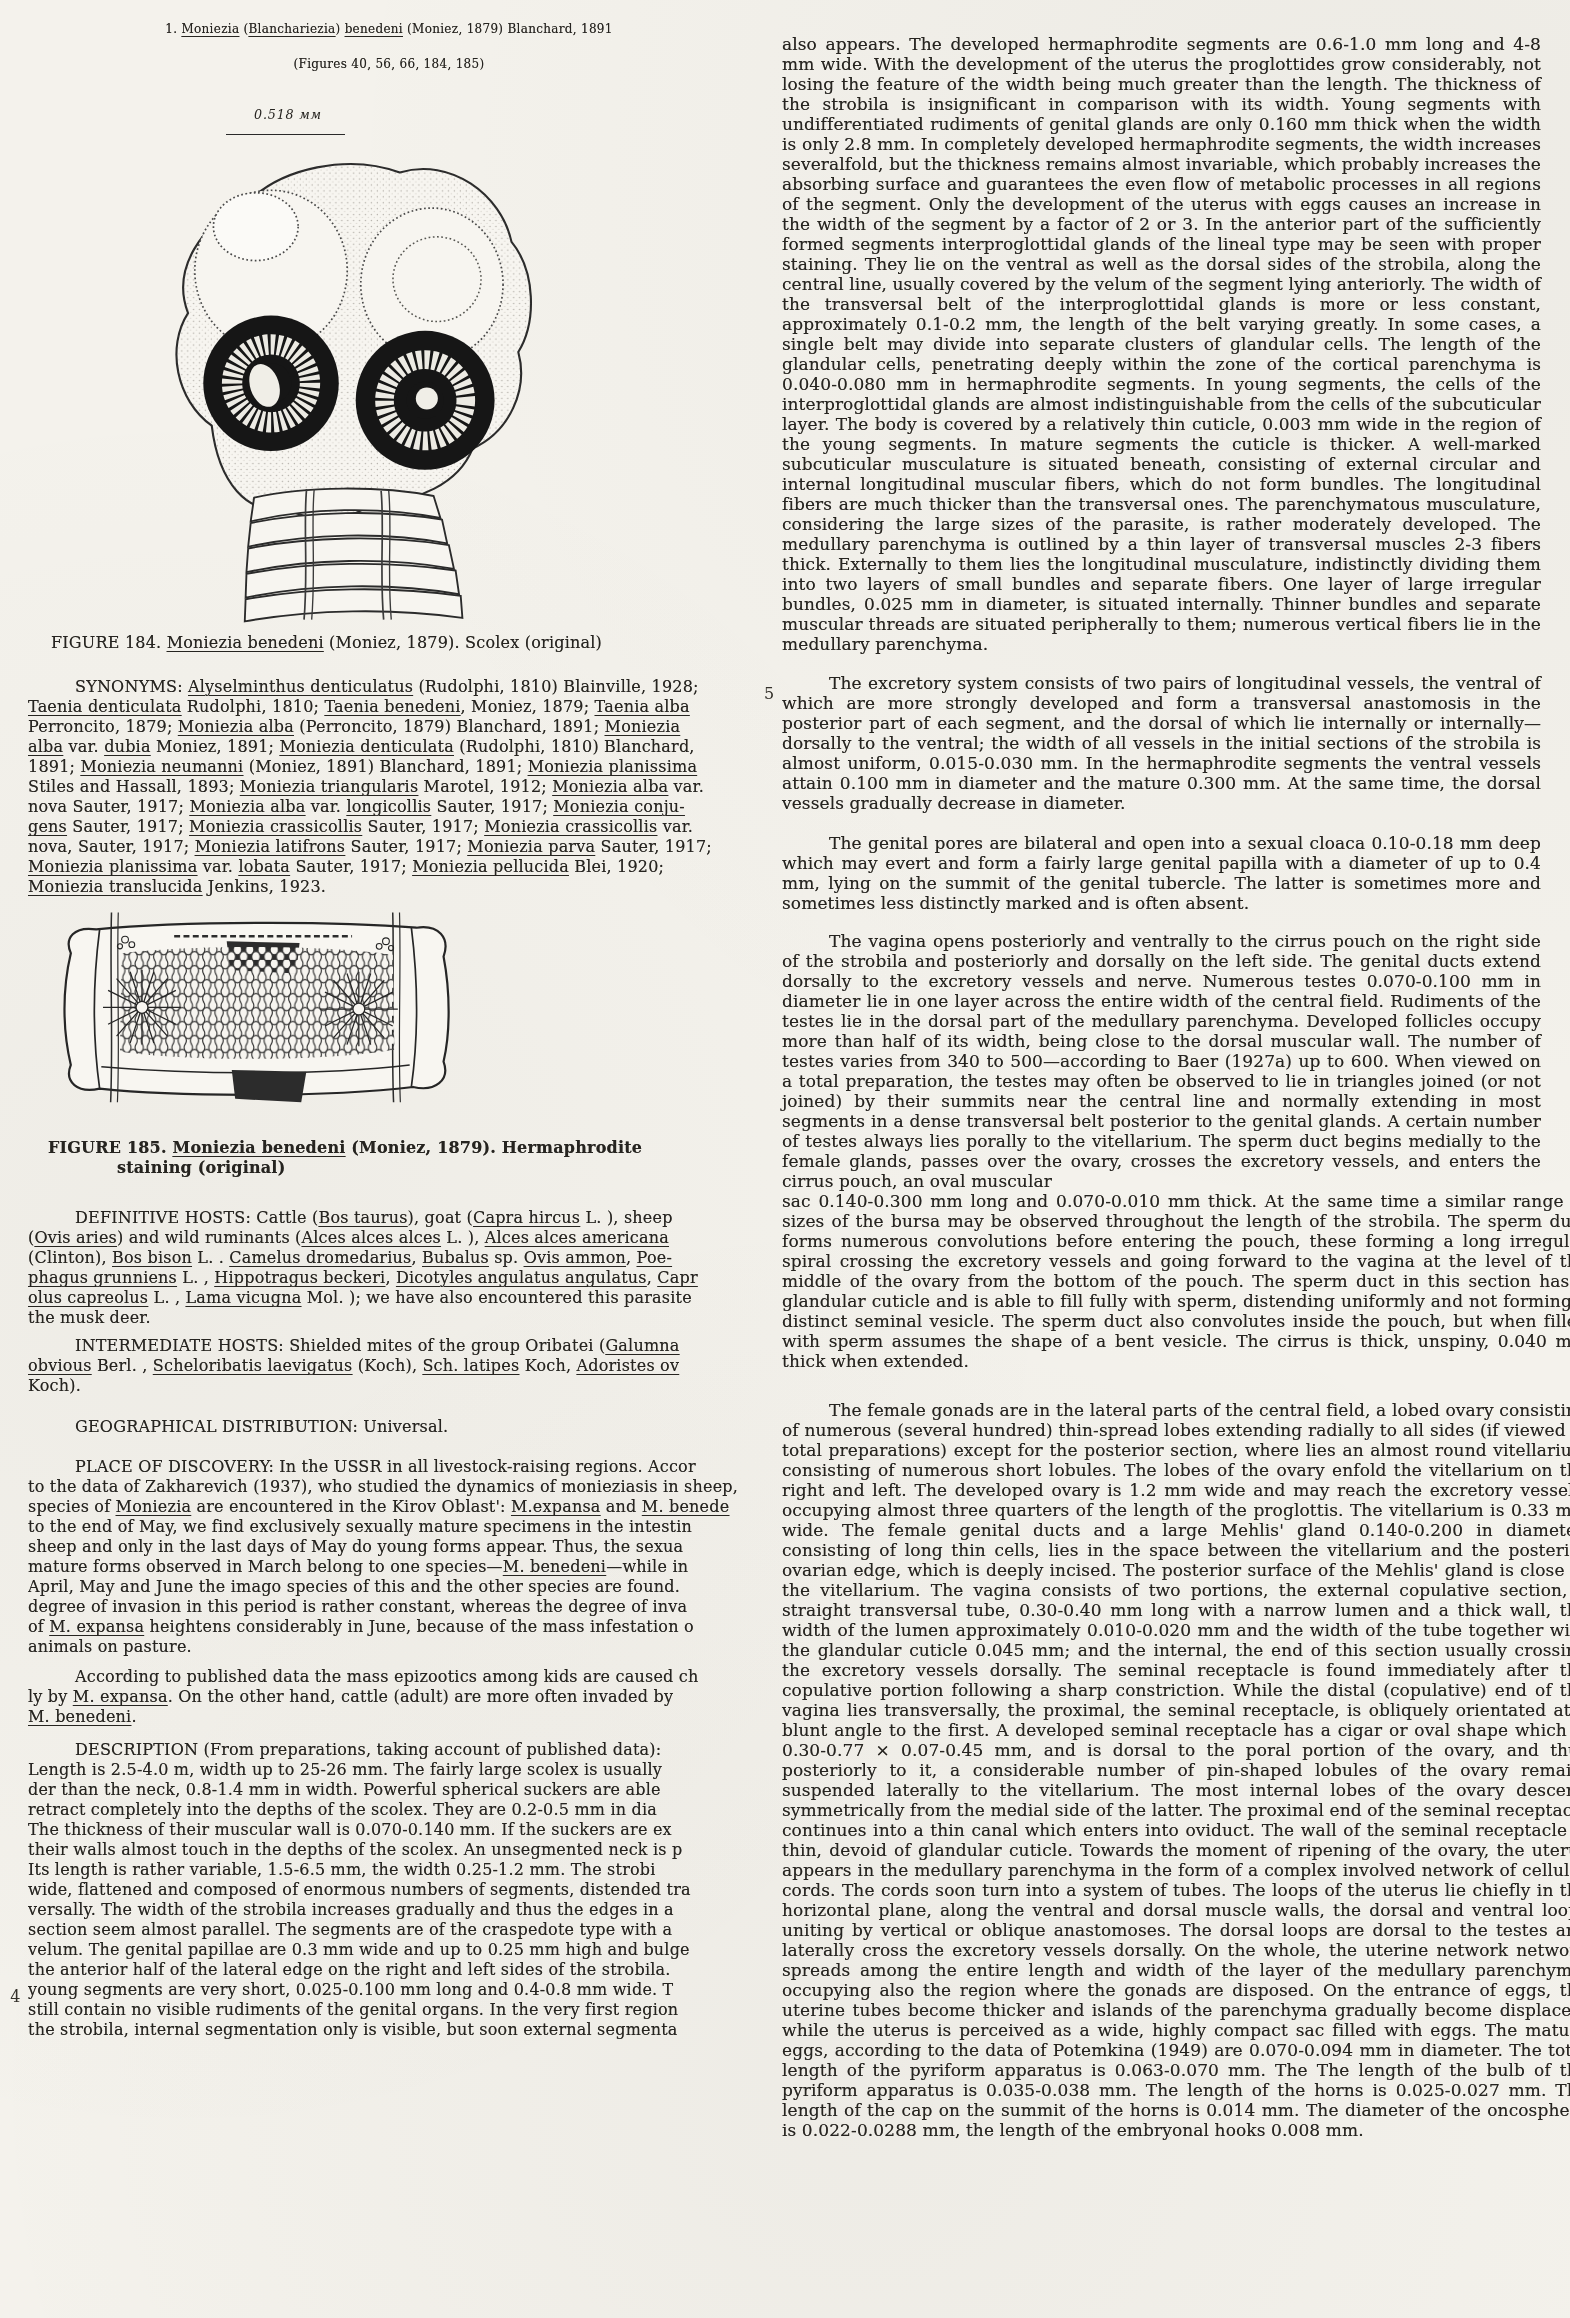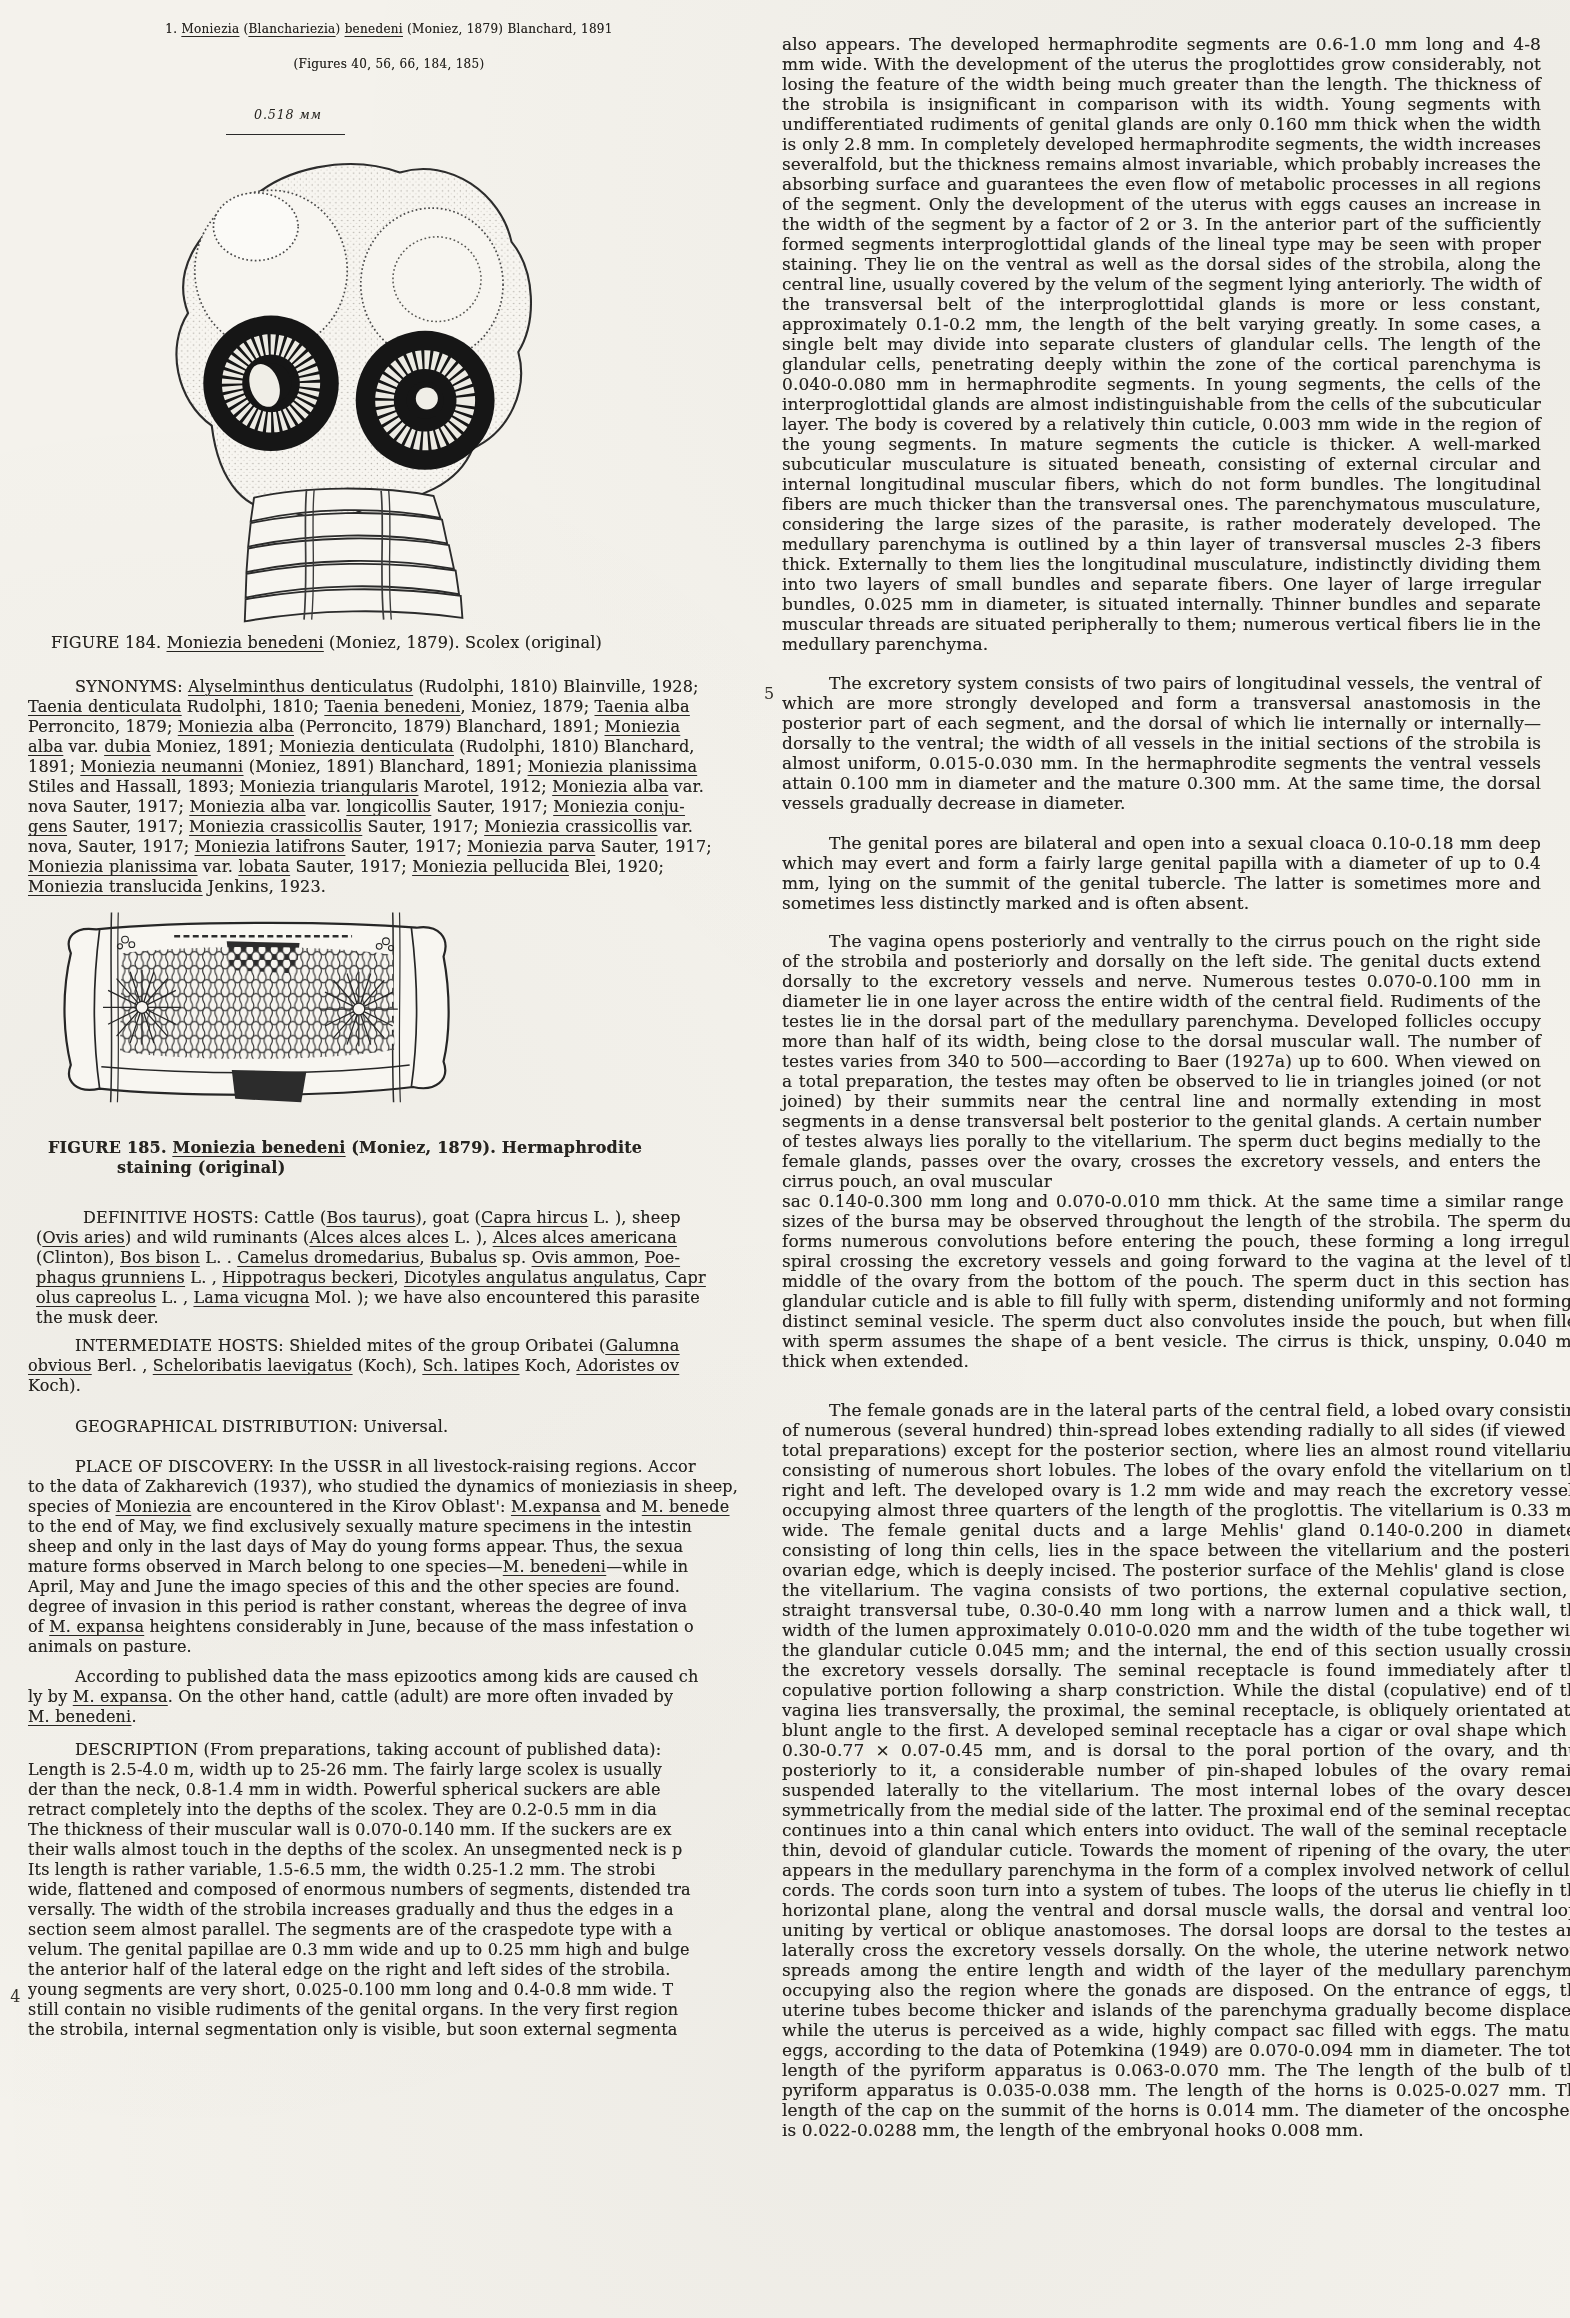--- a/index.html
+++ b/index.html
@@ -134,21 +134,21 @@
         <circle cx="406" cy="52" r="3"></circle>
     </g>
   </svg>
 </div>
 
 <div class="abs doc" style="top:1138px;left:48px;font-weight:bold;">
   <div class="tl">FIGURE 185. <u>Moniezia benedeni</u> (Moniez, 1879). Hermaphrodite</div>
   <div class="tl cap2">staining (original)</div>
 </div>
 
-<div class="abs doc lines indent-first" style="top:1208px;left:28px;width:722px;margin-left:8px;">
+<div class="abs doc lines indent-first" style="top:1208px;left:28px;width:722px;">
     <div class="tl">DEFINITIVE HOSTS: Cattle (<u>Bos taurus</u>), goat (<u>Capra hircus</u> L. ), sheep</div>
     <div class="tl">(<u>Ovis aries</u>) and wild ruminants (<u>Alces alces alces</u> L. ), <u>Alces alces americana</u></div>
     <div class="tl">(Clinton), <u>Bos bison</u> L. . <u>Camelus dromedarius</u>, <u>Bubalus</u> sp. <u>Ovis ammon</u>, <u>Poe-</u></div>
     <div class="tl"><u>phagus grunniens</u> L. , <u>Hippotragus beckeri</u>, <u>Dicotyles angulatus angulatus</u>, <u>Capr</u></div>
     <div class="tl"><u>olus capreolus</u> L. , <u>Lama vicugna</u> Mol. ); we have also encountered this parasite</div>
     <div class="tl">the musk deer.</div>
   </div>
 
 <div class="abs doc lines indent-first" style="top:1336px;left:28px;width:722px;">
     <div class="tl">INTERMEDIATE HOSTS: Shielded mites of the group Oribatei (<u>Galumna</u></div>

